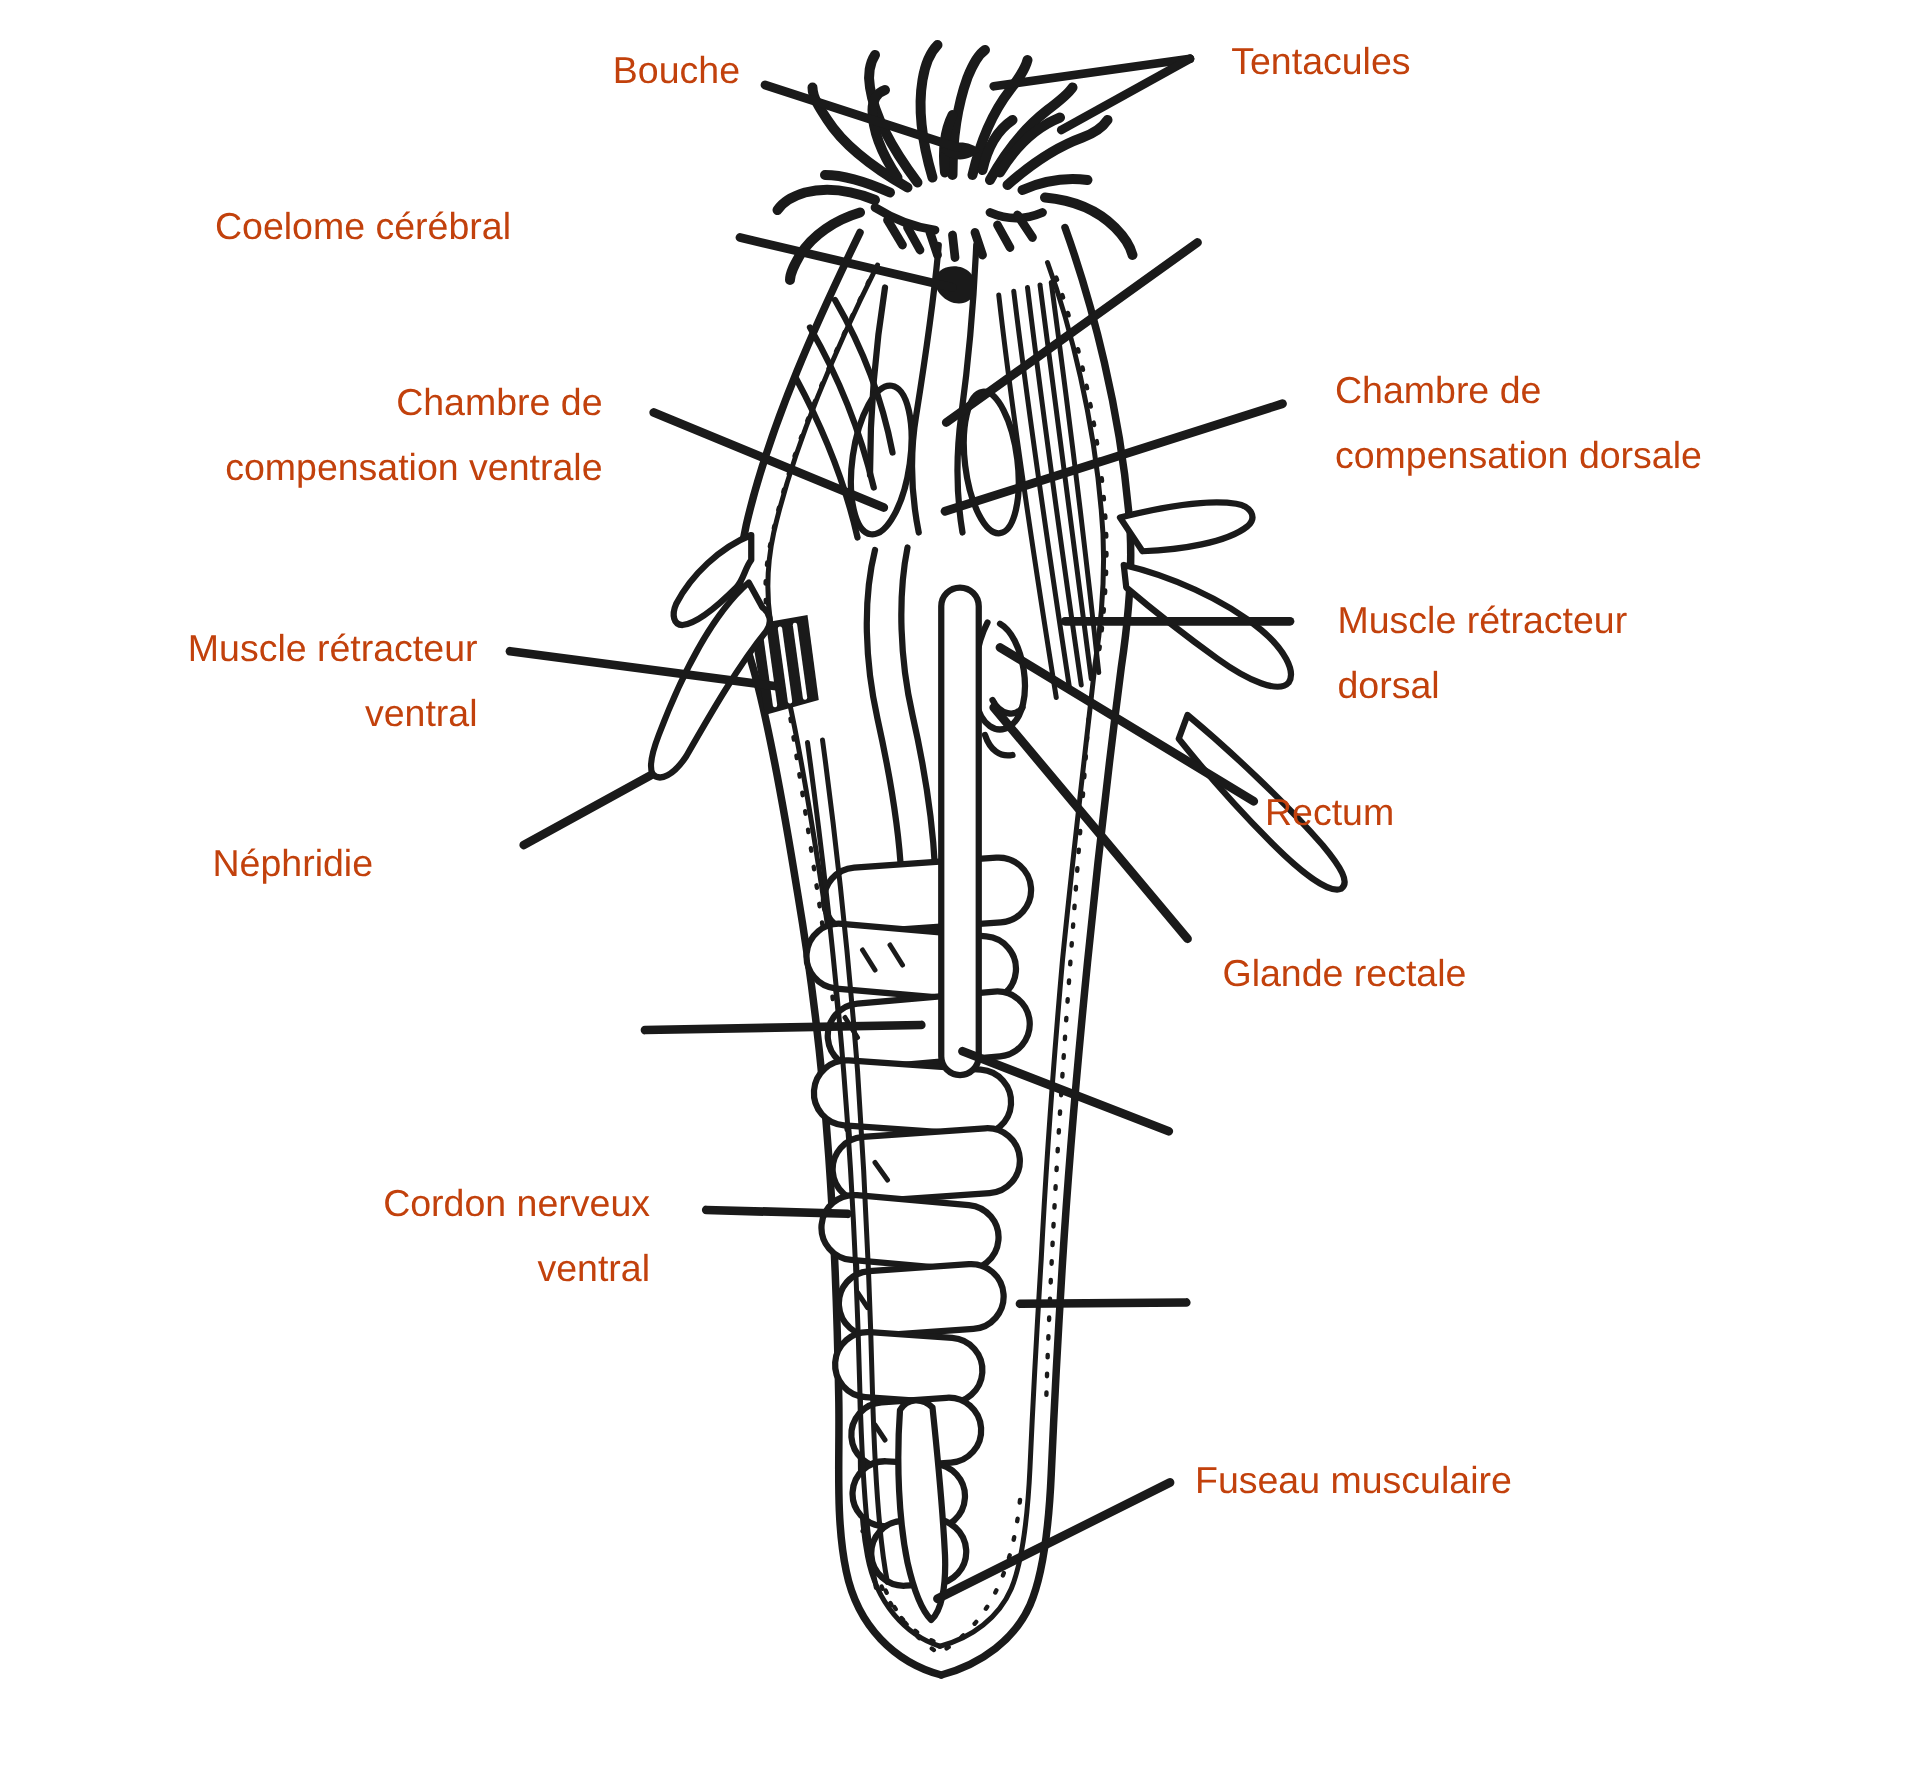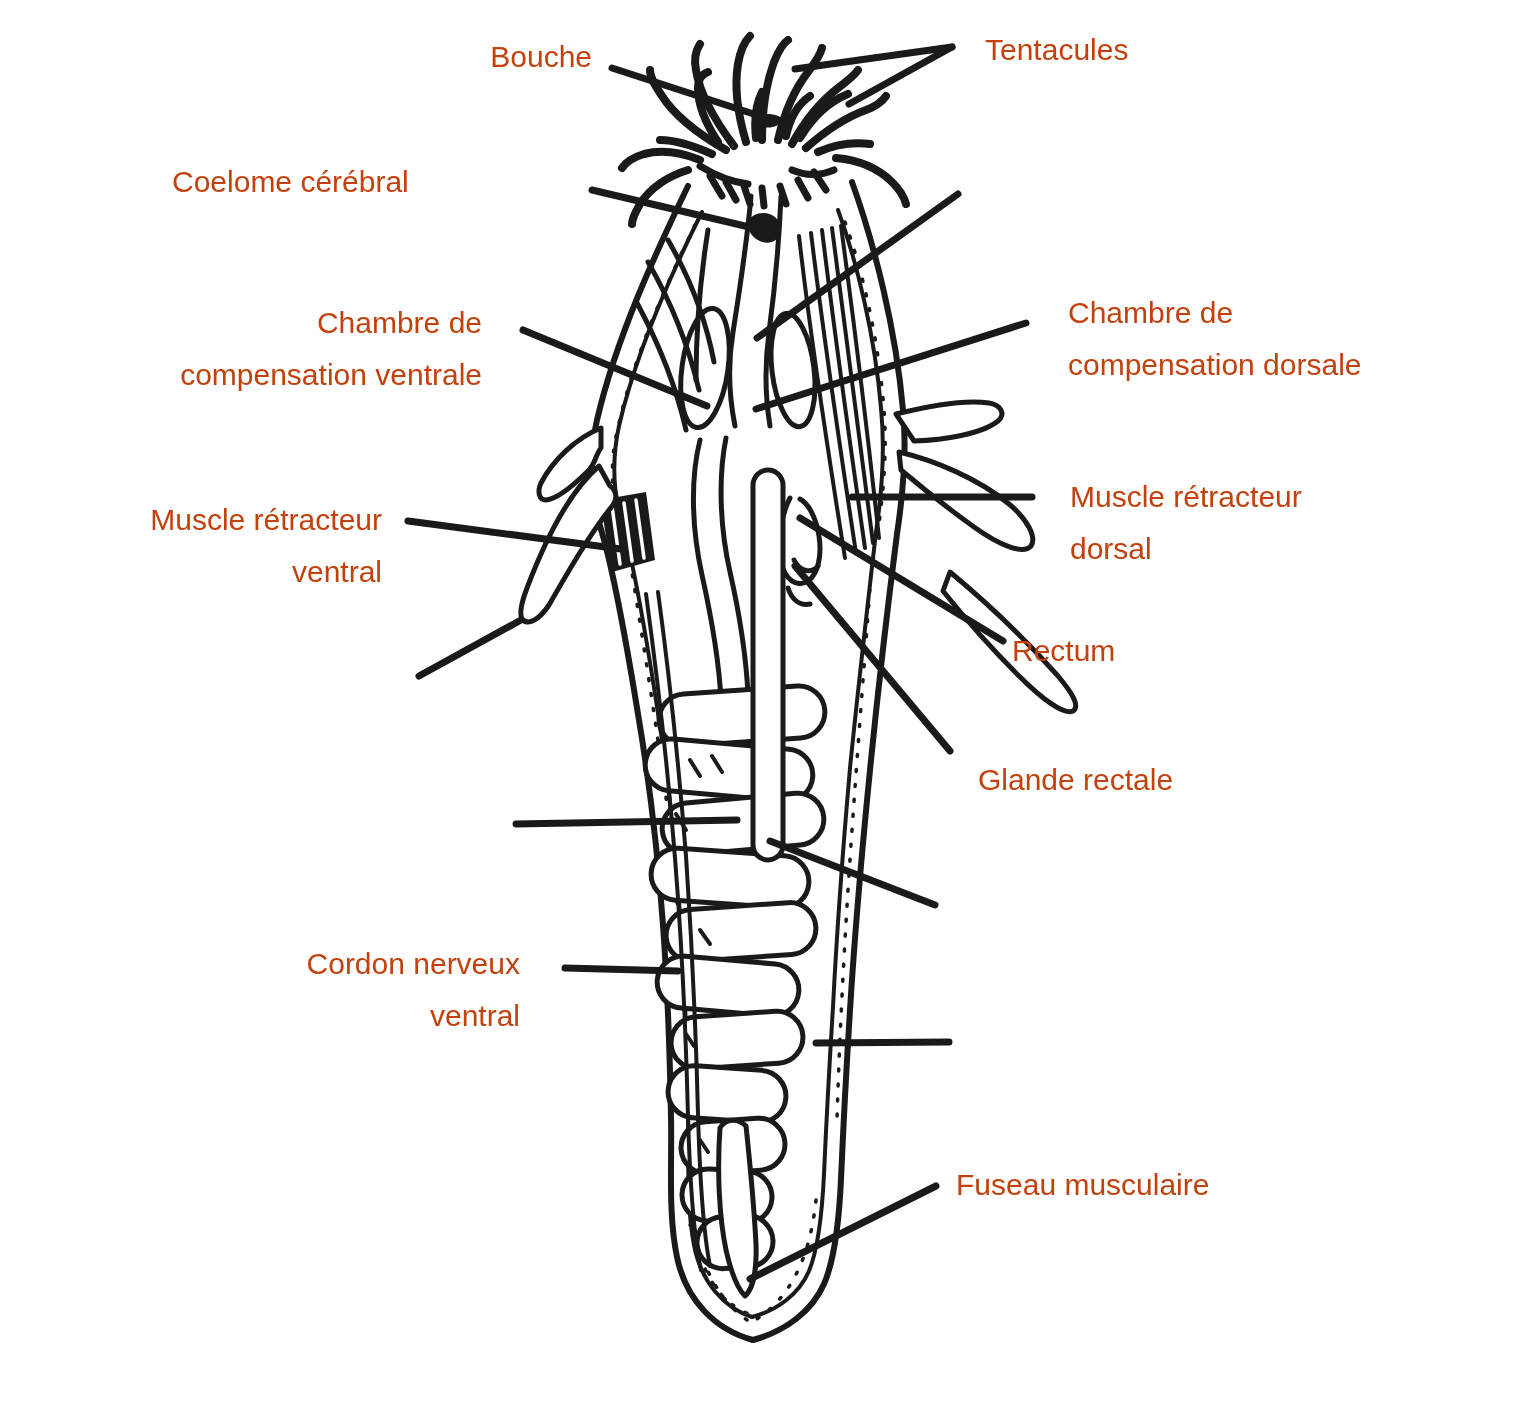--- a/index.html
+++ b/index.html
@@ -197,18 +197,19 @@
   <div class="label" style="left:985px;top:24px;">Tentacules</div>
   <div class="label" style="left:172px;top:156px;">Coelome cérébral</div>
   <div class="label r" style="right:1055px;top:297px;">Chambre de
 compensation ventrale</div>
   <div class="label" style="left:1068px;top:287px;">Chambre de
 compensation dorsale</div>
   <div class="label r" style="right:1155px;top:494px;">Muscle rétracteur
 ventral</div>
   <div class="label" style="left:1070px;top:471px;">Muscle rétracteur
 dorsal</div>
+  <div class="label" style="left:170px;top:666px;">Néphridie</div>
   <div class="label" style="left:1012px;top:625px;text-align:right;">Rectum</div>
   <div class="label" style="left:978px;top:754px;">Glande rectale</div>
   <div class="label r" style="right:1017px;top:938px;">Cordon nerveux
 ventral</div>
   <div class="label" style="left:956px;top:1159px;">Fuseau musculaire</div>
 </div>
 
 </body></html>

